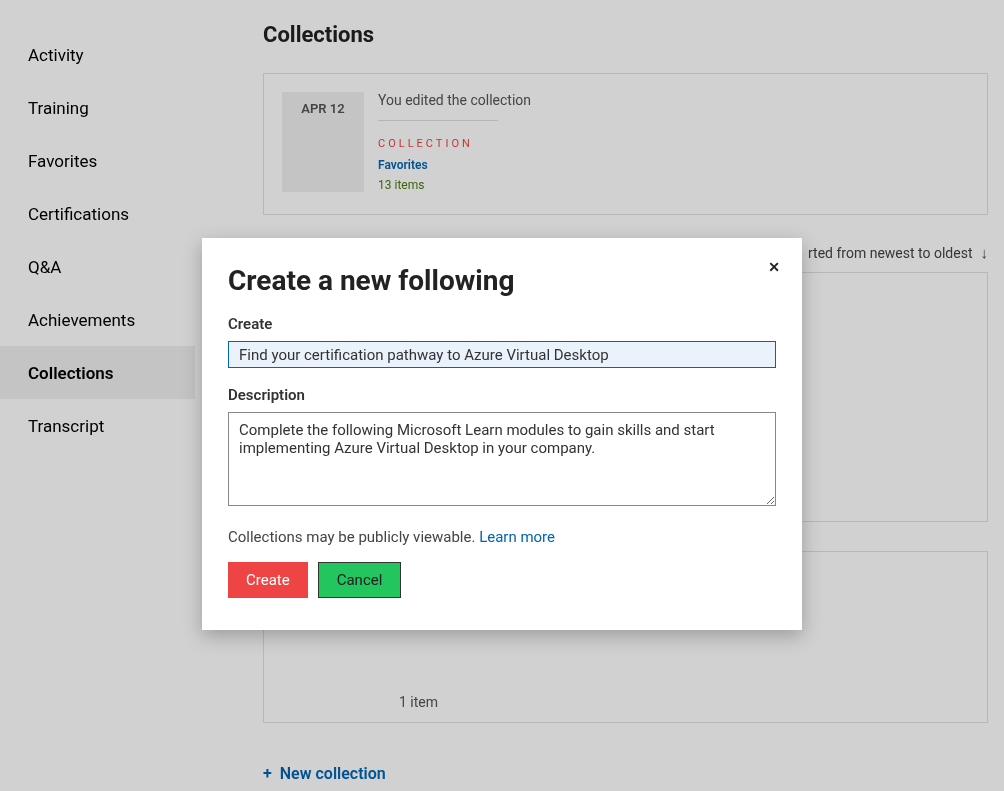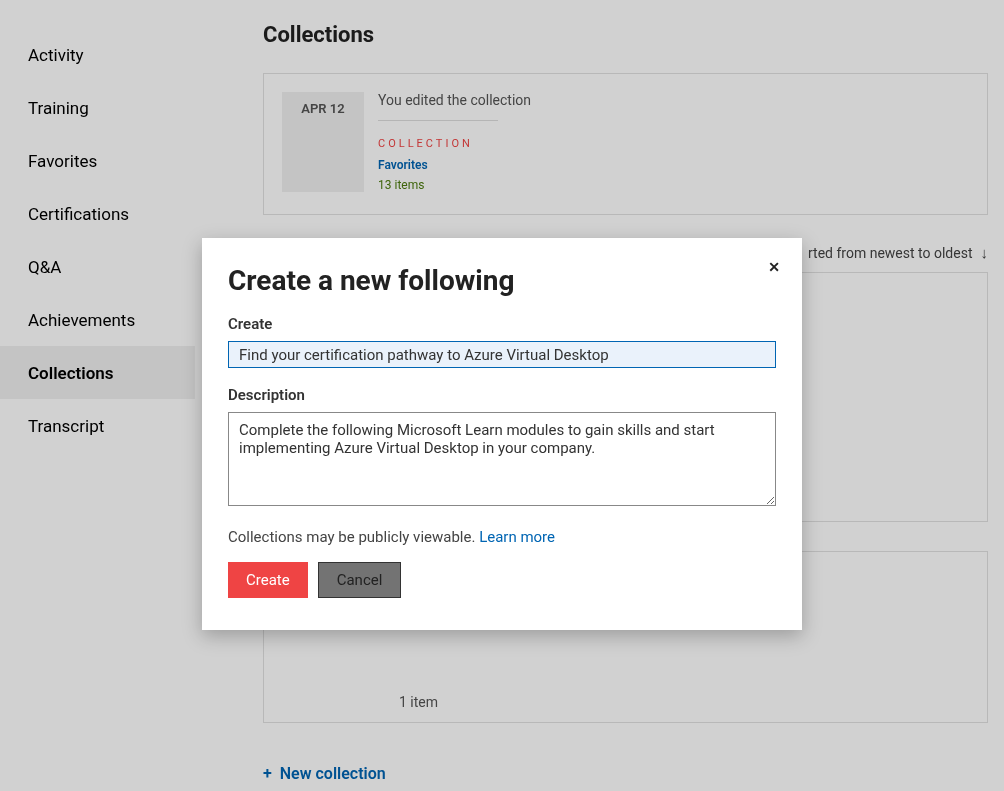--- a/index.html
+++ b/index.html
@@ -201,21 +201,21 @@
   .btn-primary {
     background: #ef4444;
     color: #fff;
     border: none;
     padding: 0 18px;
     font: inherit;
     font-size: 15px;
     cursor: pointer;
   }
   .btn-secondary {
-    background: #737373;
+    background: #22c55e;
     color: #222;
     border: 1px solid #333;
     padding: 8px 18px;
     font: inherit;
     font-size: 15px;
     cursor: pointer;
   }
 </style>
 </head>
 <body>

